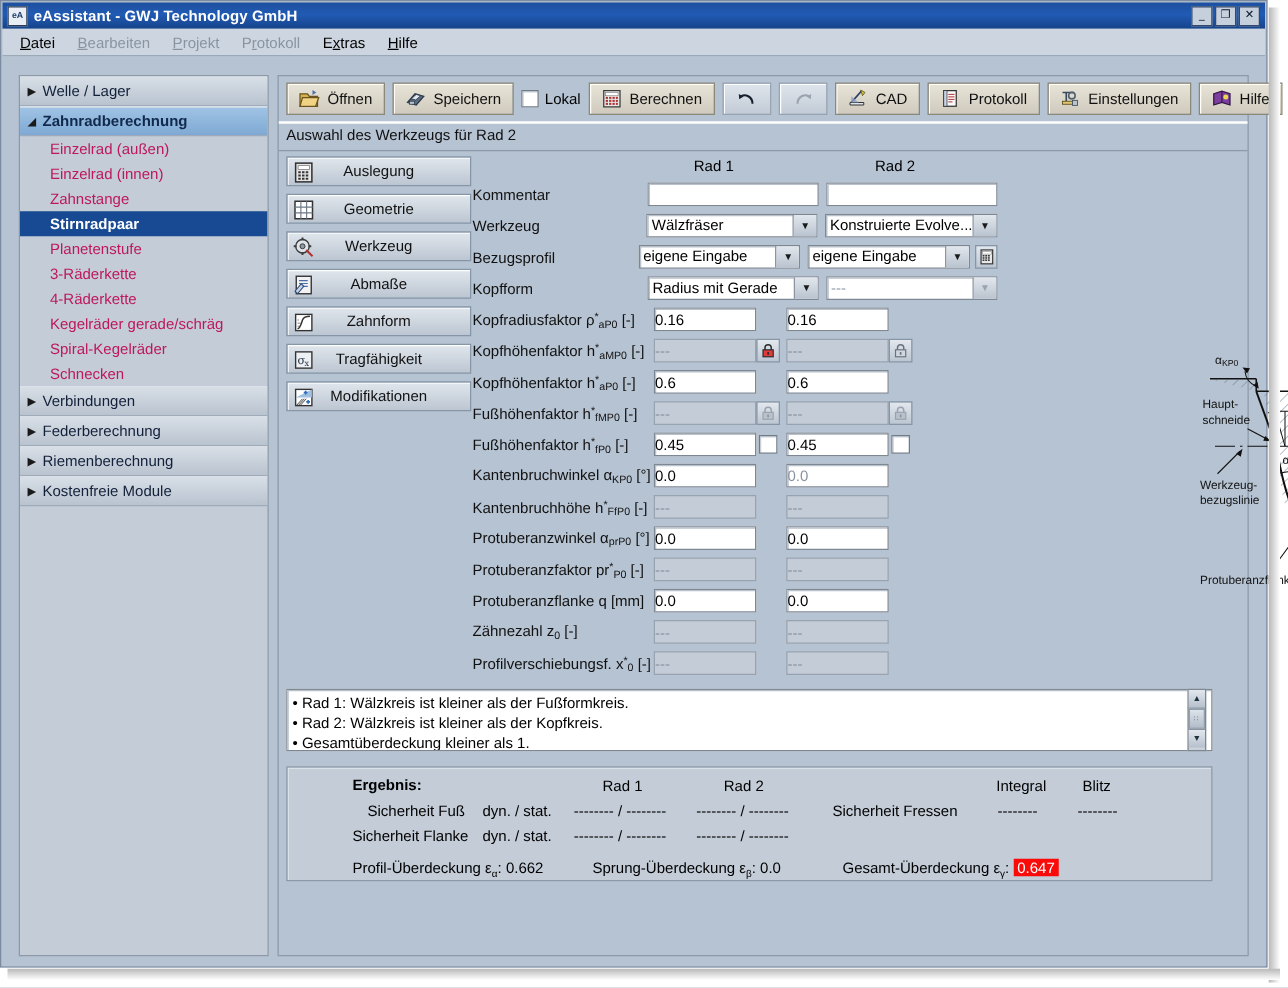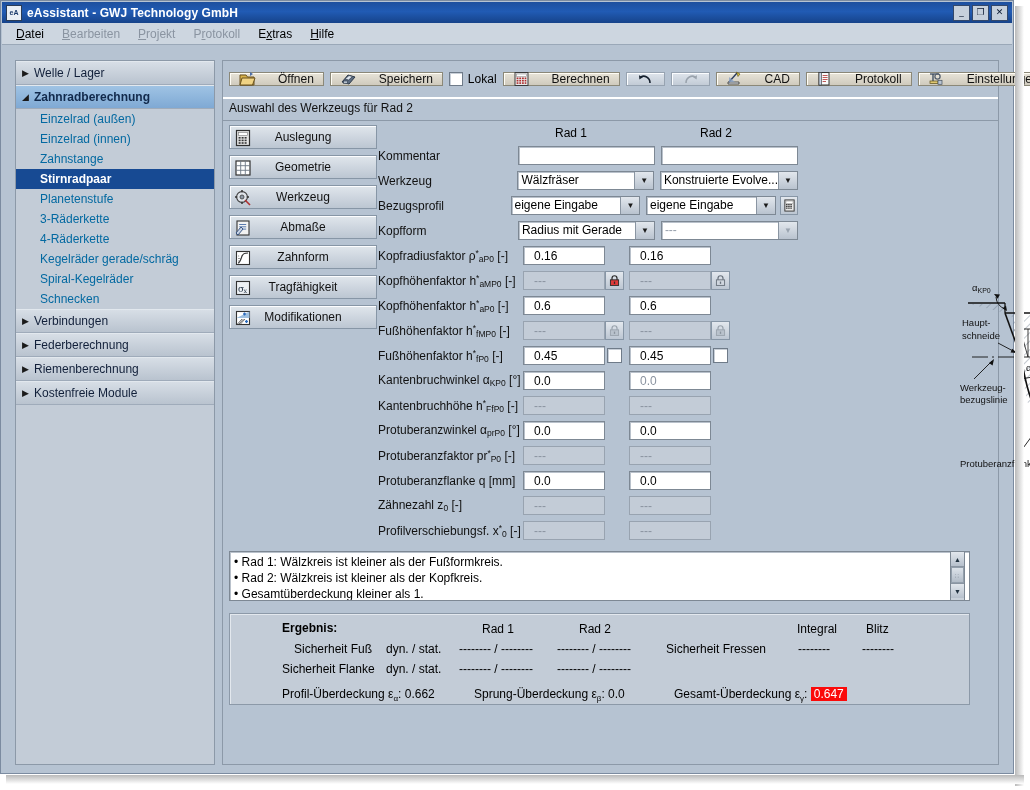--- a/index.html
+++ b/index.html
@@ -73,39 +73,39 @@
   }
   .grp.active{
     background:linear-gradient(to bottom,#9fc3e4,#7fa9d4);
     color:#11294b;font-weight:bold;
   }
   .arrow{
     display:inline-block;width:10px;font-size:9px;color:#1a1a1a;margin-right:2px;
   }
   .sub{
     height:20px;display:flex;align-items:center;padding-left:24px;
-    font-size:12px;color:#0369a1;box-sizing:border-box;
+    font-size:12px;color:#be185d;box-sizing:border-box;
   }
   .sub.sel{background:#174a93;color:#fff;font-weight:bold;}
 
   
   .main{
     position:absolute;left:220px;top:14px;width:777px;height:705px;
     background:#b6c3d2;
     border:1px solid #8c99a8;
     box-sizing:border-box;
   }
   
   .toolbar{
     position:absolute;left:0;top:0;width:775px;height:38px;
     display:flex;align-items:center;padding-left:6px;box-sizing:border-box;
     border-bottom:2px solid #ffffff;
   }
   .tb-btn{
-    height:14px;display:flex;align-items:center;gap:22px;
+    height:26px;display:flex;align-items:center;gap:6px;
     padding:0 9px;margin-right:6px;
     background:linear-gradient(to bottom,#e8e4d8,#cfcabd);
     border:1px solid #8b8878;
     box-shadow:inset 1px 1px 0 #fffdf5;
     font-size:12px;color:#111;box-sizing:border-box;white-space:nowrap;
   }
   .tb-btn.sq{padding:0 10px;}
   .tb-btn.flat{
     background:linear-gradient(to bottom,#dfe5ec,#c2cbd6);
     border:1px solid #97a3b1;box-shadow:inset 1px 1px 0 #fbfdff;
@@ -143,21 +143,21 @@
   .colhdr .c1,.colhdr .c2{width:100px;text-align:center;font-size:12px;}
   .colhdr .c1{margin-left:-2px;}
   .colhdr .c2{margin-left:45px;}
   .row{display:flex;align-items:center;height:25px;}
   .lbl{width:145px;font-size:12px;color:#111;white-space:nowrap;position:relative;}
   .lbl sub{font-size:8.5px;vertical-align:-2px;}
   .lbl sup{font-size:8.5px;vertical-align:4px;}
   .fld{
     height:19px;background:#fff;border:1px solid #7d8894;
     box-shadow:inset 1px 1px 0 #b9c1cb;
-    font-size:12px;line-height:19px;padding-left:10px;box-sizing:border-box;
+    font-size:12px;line-height:19px;padding-left:0;box-sizing:border-box;
     color:#000;overflow:hidden;white-space:nowrap;
   }
   .fld.dim{background:#c3ccd7;color:#8a93a0;border:1px solid #98a3b0;box-shadow:none;}
   .fld.wide{width:142px;}
   .fld.num{width:82px;}
   .combo{
     height:19px;width:142px;display:flex;background:#fff;
     border:1px solid #7d8894;box-shadow:inset 1px 1px 0 #b9c1cb;box-sizing:border-box;
   }
   .combo .txt{flex:1;font-size:12px;line-height:17px;padding-left:3px;overflow:hidden;white-space:nowrap;}

